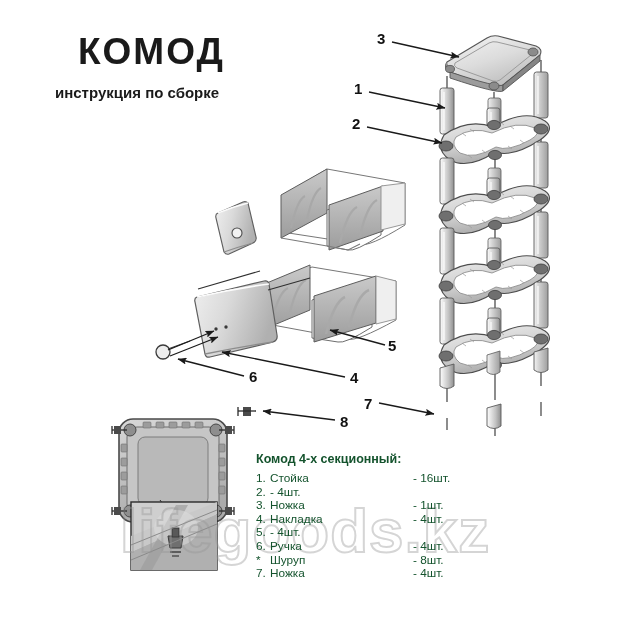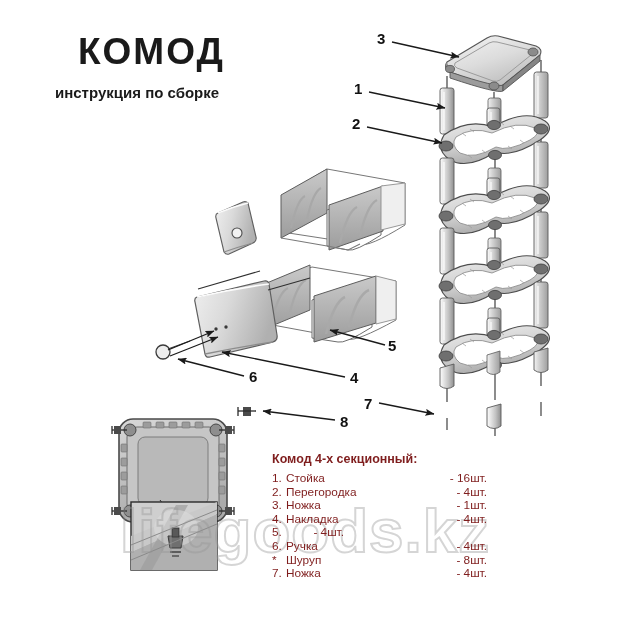--- a/index.html
+++ b/index.html
@@ -25,32 +25,32 @@
   }
 
   
   .callout{
     position:absolute;font-size:15px;font-weight:bold;
     color:#111;line-height:1;
   }
 
   
   .parts{
-    position:absolute;left:272px;top:452px;width:215px;
-    color:#7f1d1d;
+    position:absolute;left:256px;top:452px;width:215px;
+    color:#14532d;
   }
   .parts-title{
     font-size:12.5px;font-weight:bold;margin-bottom:6px;white-space:nowrap;
   }
   .parts-row{
     display:flex;font-size:11.8px;line-height:13.6px;white-space:nowrap;
   }
   .parts-idx{width:14px;flex:0 0 14px;}
   .parts-name{flex:1 1 auto;}
-  .parts-qty{width:58px;flex:0 0 58px;text-align:right;}
+  .parts-qty{width:58px;flex:0 0 58px;text-align:left;}
 
   
   .watermark{
     position:absolute;left:120px;top:500px;
     font-size:62px;font-weight:bold;letter-spacing:1px;
     color:transparent;
     -webkit-text-stroke:2px rgba(150,150,150,0.40);
     line-height:1;
     white-space:nowrap;
     pointer-events:none;
@@ -479,21 +479,20 @@
   <div class="parts">
     <div class="parts-title">Комод 4-х секционный:</div>
     <div>
       <div class="parts-row">
         <span class="parts-idx">1.</span>
         <span class="parts-name">Стойка</span>
         <span class="parts-qty">- 16шт.</span>
       </div>
       <div class="parts-row">
         <span class="parts-idx">2.</span>
-        <span class="parts-name">Перегородка</span>
         <span class="parts-qty">- 4шт.</span>
       </div>
       <div class="parts-row">
         <span class="parts-idx">3.</span>
         <span class="parts-name">Ножка</span>
         <span class="parts-qty">- 1шт.</span>
       </div>
       <div class="parts-row">
         <span class="parts-idx">4.</span>
         <span class="parts-name">Накладка</span>

